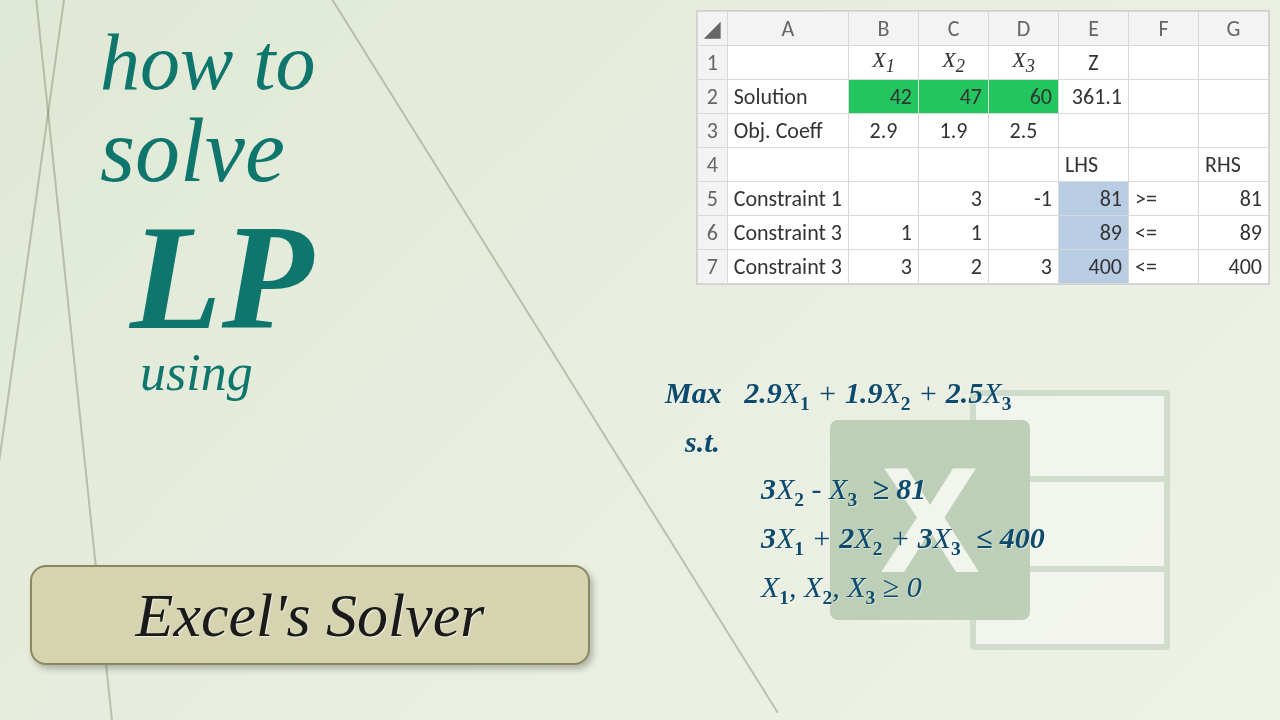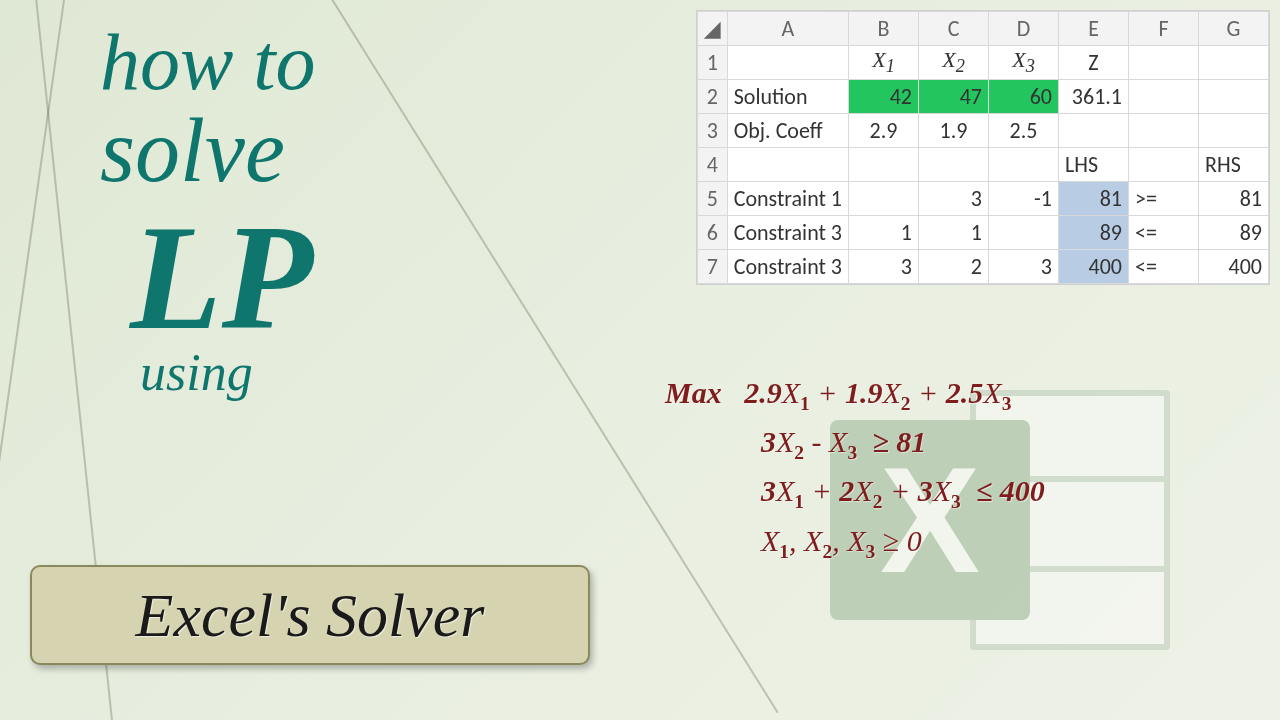--- a/index.html
+++ b/index.html
@@ -26,21 +26,21 @@
   .t3 { font-size: 150px; font-weight: bold; font-style: italic; margin-left: 30px; }
   .t4 { font-size: 52px; font-style: italic; margin-left: 40px; margin-top: -10px;}
   .solver-box {
     position: absolute;
     left: 30px;
     top: 565px;
     width: 560px;
     height: 100px;
     background: #d6d4b0;
     border: 2px solid #8a895e;
-    border-radius: 10px;
+    border-radius: 16px;
     box-shadow: 3px 4px 6px rgba(0,0,0,.25);
     display: flex;
     align-items: center;
     justify-content: center;
     font-size: 62px;
     font-style: italic;
     color: #1a1a1a;
     text-shadow: 1px 1px 1px rgba(255,255,255,.6);
   }
 
@@ -104,21 +104,21 @@
     display:flex; align-items:center; justify-content:center;
     color:#fff; font-size:150px; font-weight:bold; font-family:Arial,sans-serif;
   }
 
   
   .math {
     position: absolute;
     right: 85px;
     top: 370px;
     width: 530px;
-    color: #7f1d1d;
+    color: #0c4a6e;
     font-family: 'Times New Roman', serif;
     font-size: 30px;
     font-style: italic;
     line-height: 1.55;
     text-shadow: 1px 1px 1px rgba(255,255,255,.5);
   }
   .math .bold { font-weight: bold; }
   .math .row { margin-left: 96px; }
   .math sub { font-size: 0.65em; font-style: normal; font-weight:bold;}
 </style>
@@ -230,20 +230,21 @@
   <div class="tab">X</div>
 </div>
 
 <div class="math">
   <div>
     <span class="bold">Max</span>&nbsp;&nbsp;
     <span class="bold">2.9</span><span>X</span><sub>1</sub> +
     <span class="bold">1.9</span><span>X</span><sub>2</sub> +
     <span class="bold">2.5</span><span>X</span><sub>3</sub>
   </div>
+  <div class="bold" style="margin-left:20px;">s.t.</div>
   <div class="row">
     <span class="bold">3</span><span>X</span><sub>2</sub>&nbsp;-&nbsp;<span>X</span><sub>3</sub>&nbsp;
     <span class="bold">≥</span>&nbsp;<span class="bold">81</span>
   </div>
   <div class="row">
     <span class="bold">3</span><span>X</span><sub>1</sub> +
     <span class="bold">2</span><span>X</span><sub>2</sub> +
     <span class="bold">3</span><span>X</span><sub>3</sub>&nbsp;
     <span class="bold">≤</span>&nbsp;<span class="bold">400</span>
   </div>

